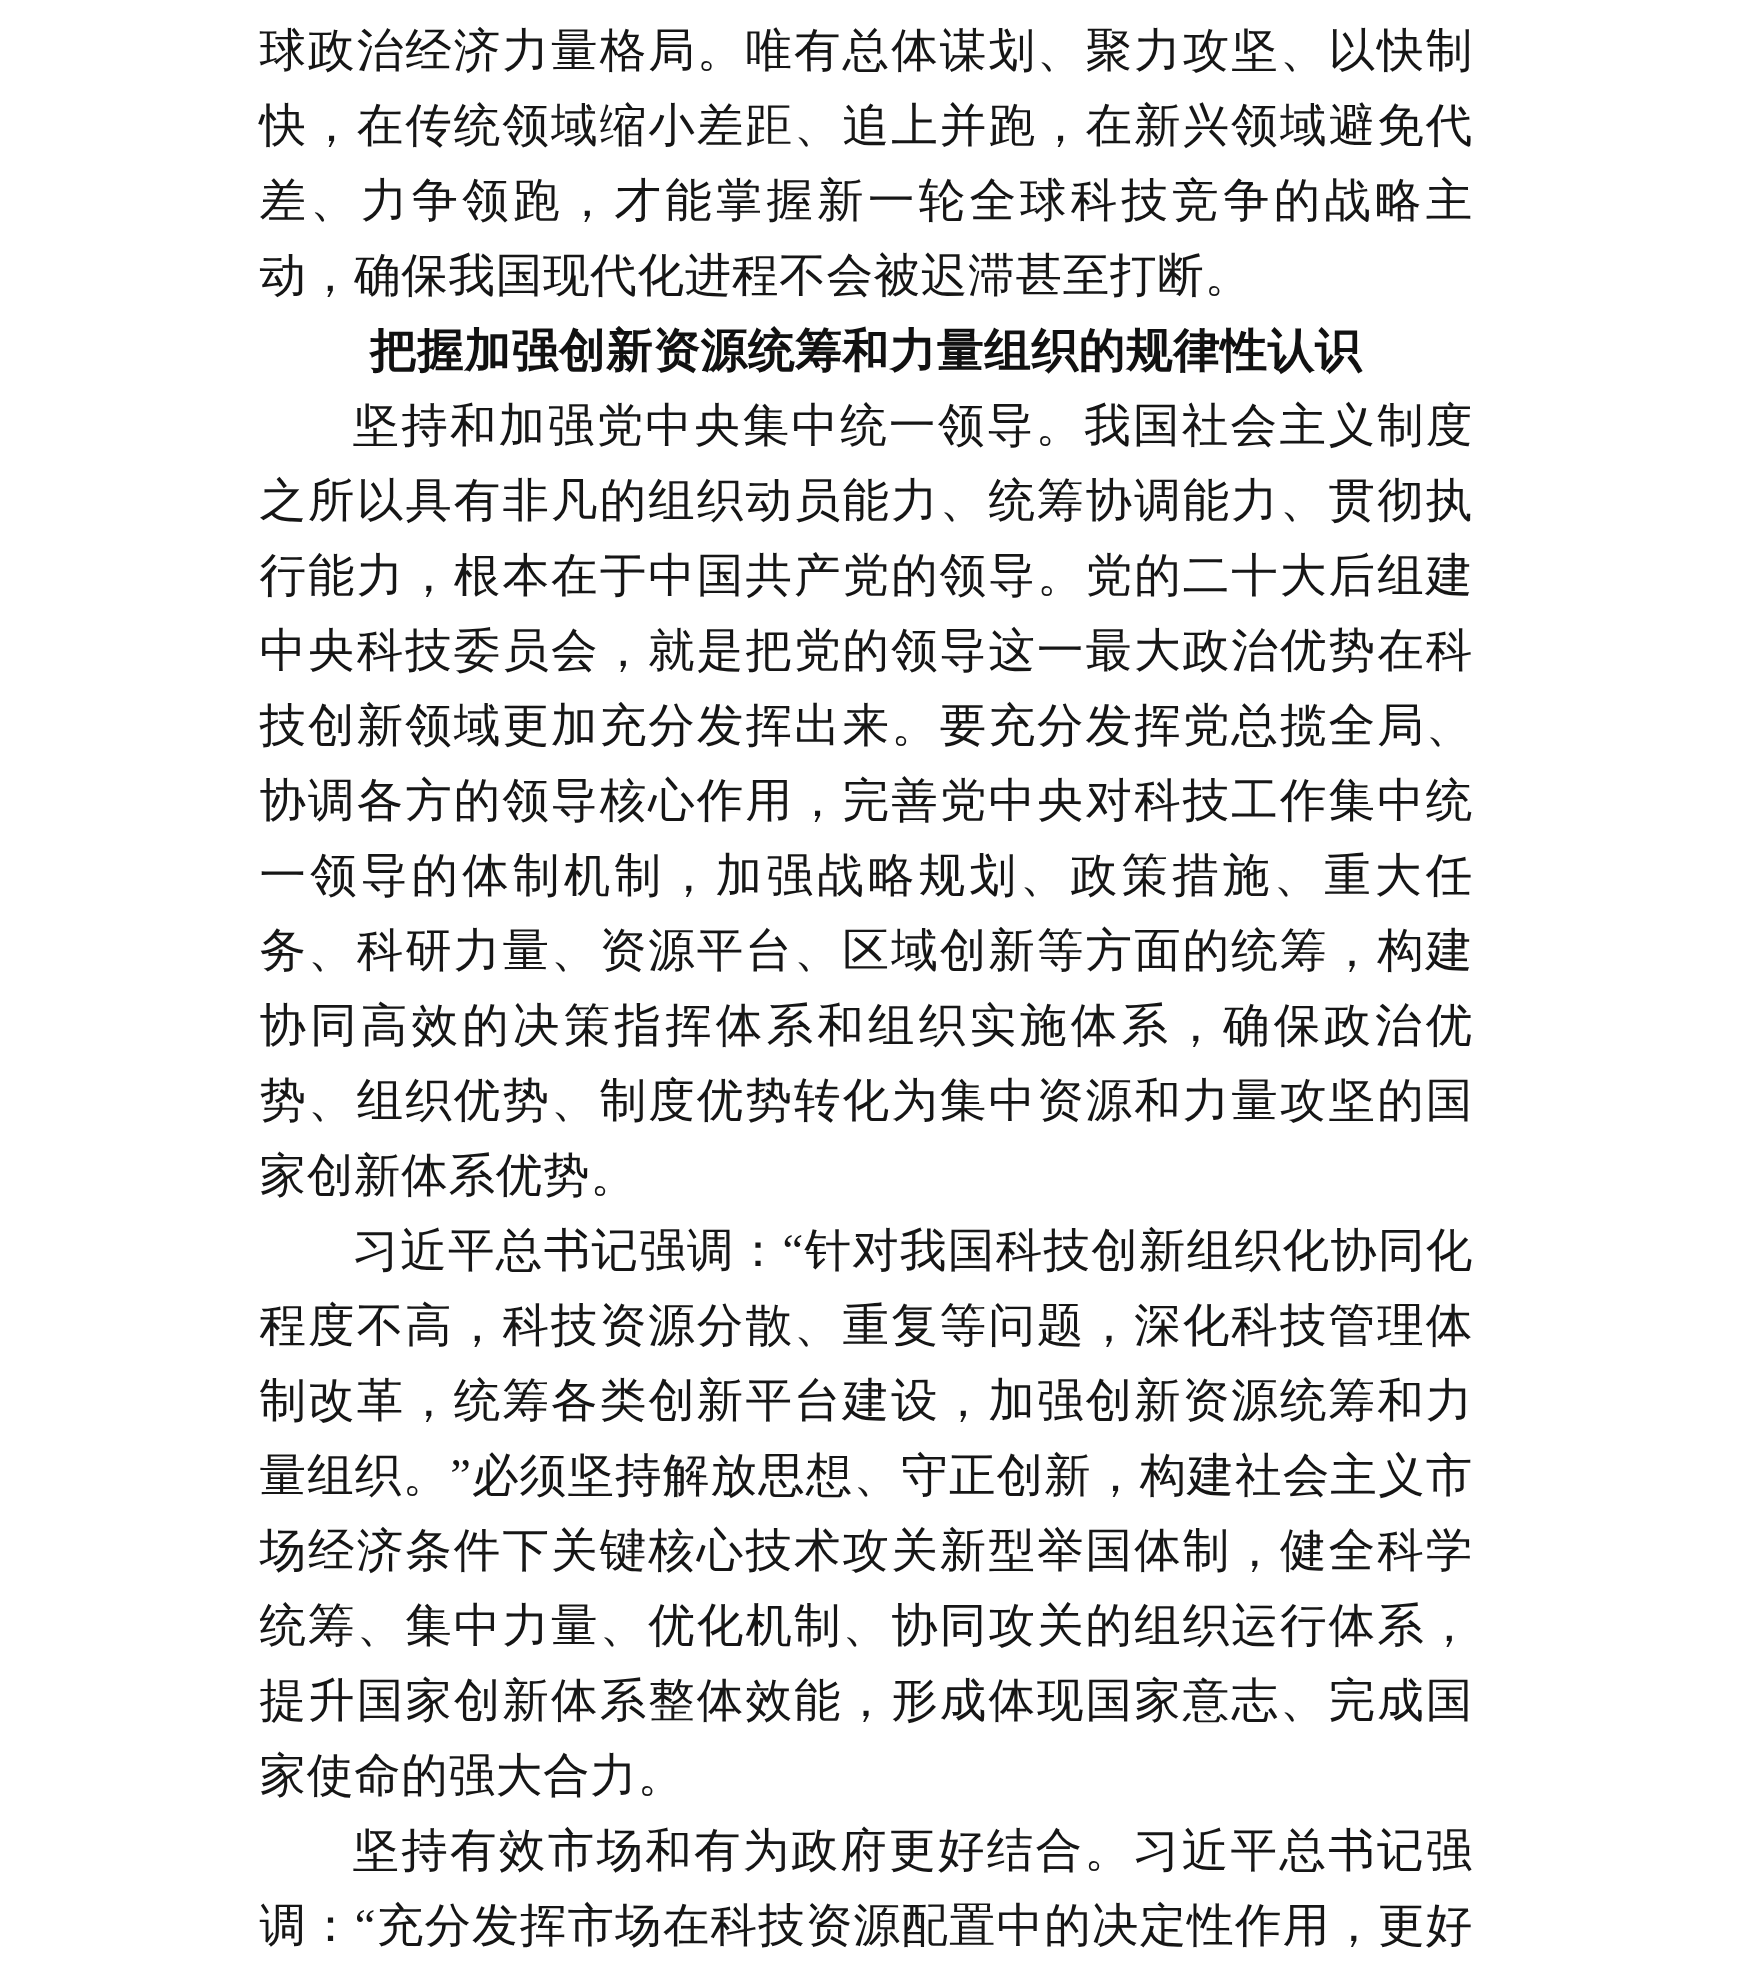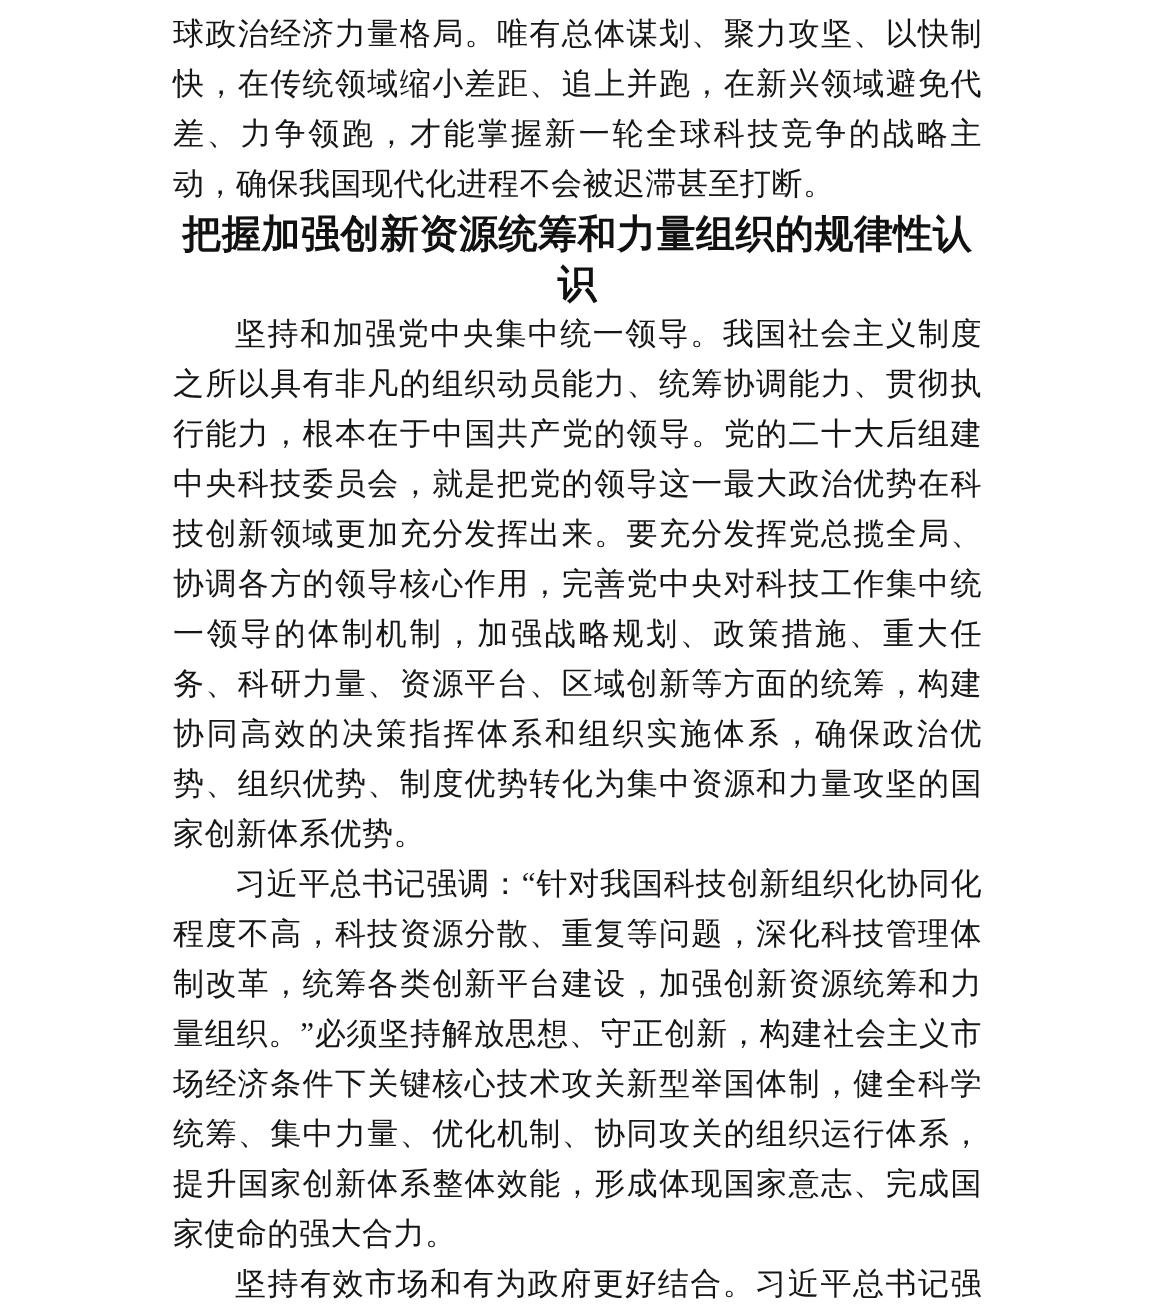--- a/index.html
+++ b/index.html
@@ -29,21 +29,21 @@
     text-justify: inter-character;
     text-indent: 2em;
     font-weight: normal;
     letter-spacing: 0.5px;
   }
   .para.no-indent {
     text-indent: 0;
   }
   .heading {
     margin: 0;
-    font-size: 39px;
+    font-size: 31px;
     line-height: 50px;
     font-weight: bold;
     text-align: center;
     letter-spacing: 0.5px;
     color: #111111;
   }
 </style>
 </head>
 <body>
 

